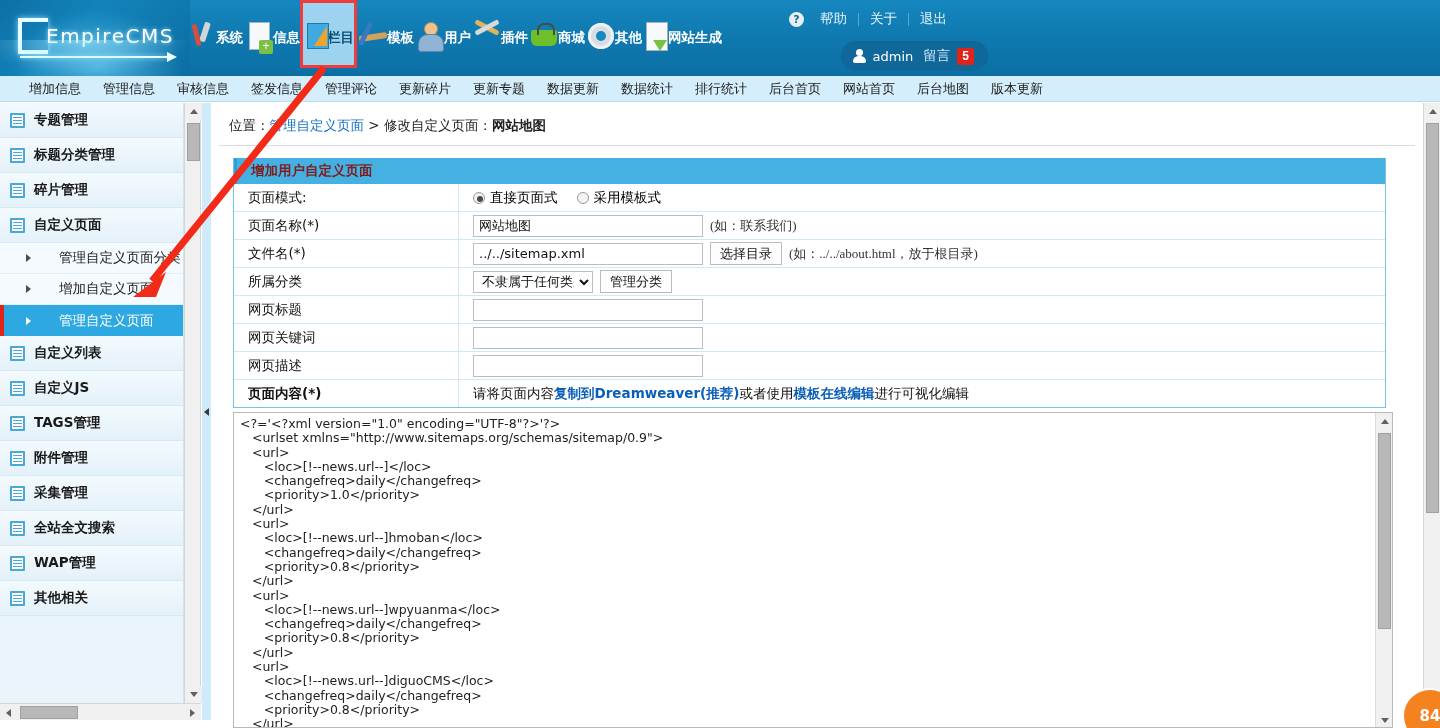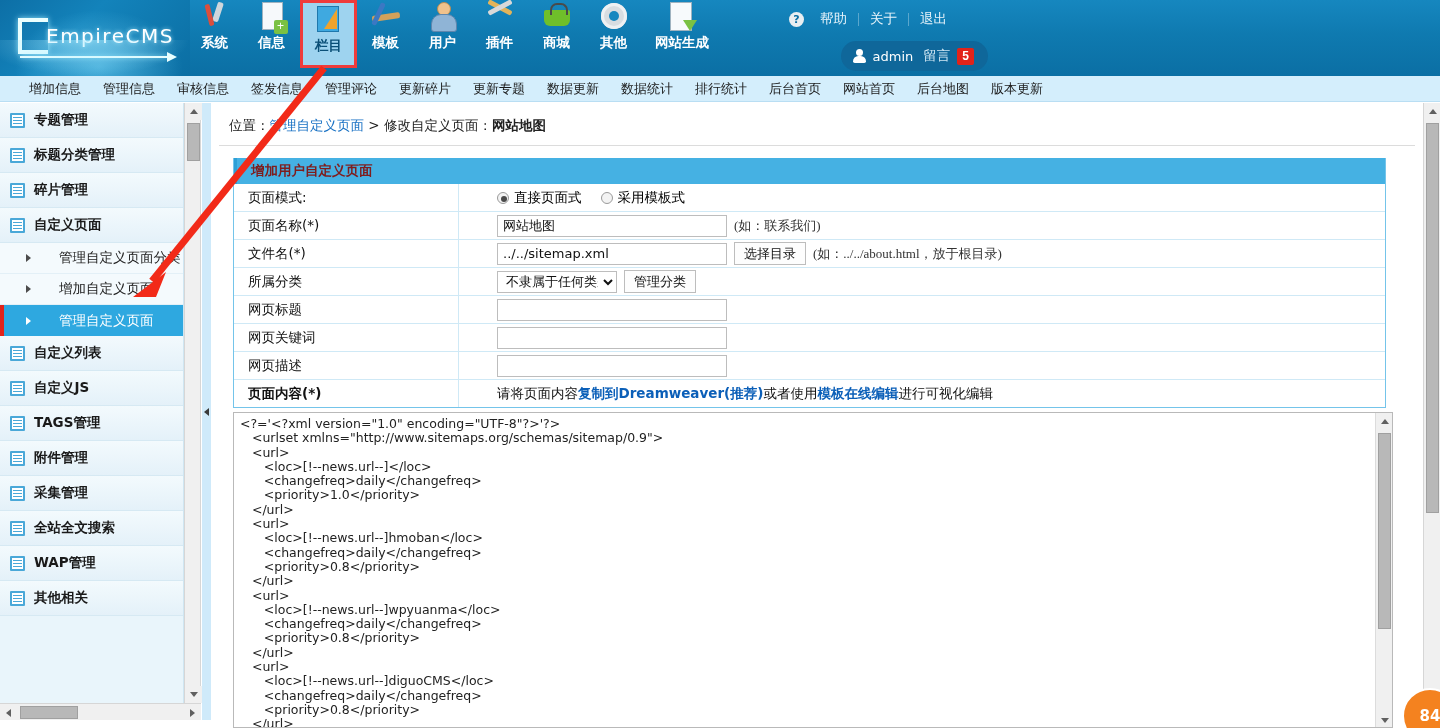--- a/index.html
+++ b/index.html
@@ -46,22 +46,22 @@
     border-left: 10px solid #eaffff; border-top: 5px solid transparent; border-bottom: 5px solid transparent;
   }
   .logo-shine {
     position: absolute; left: 0; top: 40px; width: 190px; height: 36px;
     background: radial-gradient(ellipse at 45% 0%, rgba(170,235,255,0.55) 0%, rgba(170,235,255,0) 70%);
   }
 
   .mainnav { position: absolute; left: 186px; top: 0; height: 76px; display: flex; }
   .navitem {
     position: relative; width: 57px; height: 68px;
-    display: flex; flex-direction: column; align-items: center; justify-content: flex-start;
-    cursor: pointer;
+    display: flex; flex-direction: row; align-items: center; justify-content: flex-start;
+    padding-top: 5px; cursor: pointer;
   }
   .navitem.active { background: #9ed3ef; border: 3px solid #ef3b3b; width: 57px; }
   .navitem .ico { width: 32px; height: 32px; position: relative; margin-bottom: 2px; }
   .navitem .lab {
     font-size: 13.5px; font-weight: bold; color: #ffffff;
     font-family: "DejaVu Sans", sans-serif; line-height: 16px; white-space: nowrap;
   }
   .navitem.active .lab { color: #0a4f77; text-align: center; }
   .navitem.wide { width: 80px; }
 
@@ -212,21 +212,21 @@
   .panel {
     margin: 12px 22px 0 22px; border: 1px solid #74c4ea; border-top: none;
     width: 1153px;
   }
   .panel-head {
     height: 26px; background: #45b1e3; color: #7f1d1d; font-weight: bold;
     font-size: 13.5px; display: flex; align-items: center; padding-left: 14px;
     font-family: "DejaVu Sans", sans-serif;
     border-left: 3px solid #2ea0d6;
   }
-  .frow { display: flex; border-bottom: 1px solid #cfe9f6; min-height: 27px; align-items: flex-start; gap: 24px; }
+  .frow { display: flex; border-bottom: 1px solid #cfe9f6; min-height: 27px; align-items: flex-start; }
   .frow:last-child { border-bottom: none; }
   .fl {
     width: 225px; min-height: 27px; display: flex; align-items: center;
     padding-left: 14px; font-size: 13.5px; color: #111;
     border-right: 1px solid #cfe9f6; font-family: "DejaVu Sans", sans-serif;
     align-self: stretch;
   }
   .fl.bold { font-weight: bold; }
   .fr { flex: 1; display: flex; align-items: center; padding-left: 14px; gap: 7px; min-height: 27px; }
   .hint { font-size: 13px; color: #333; font-family: Liberation Serif, serif; }

